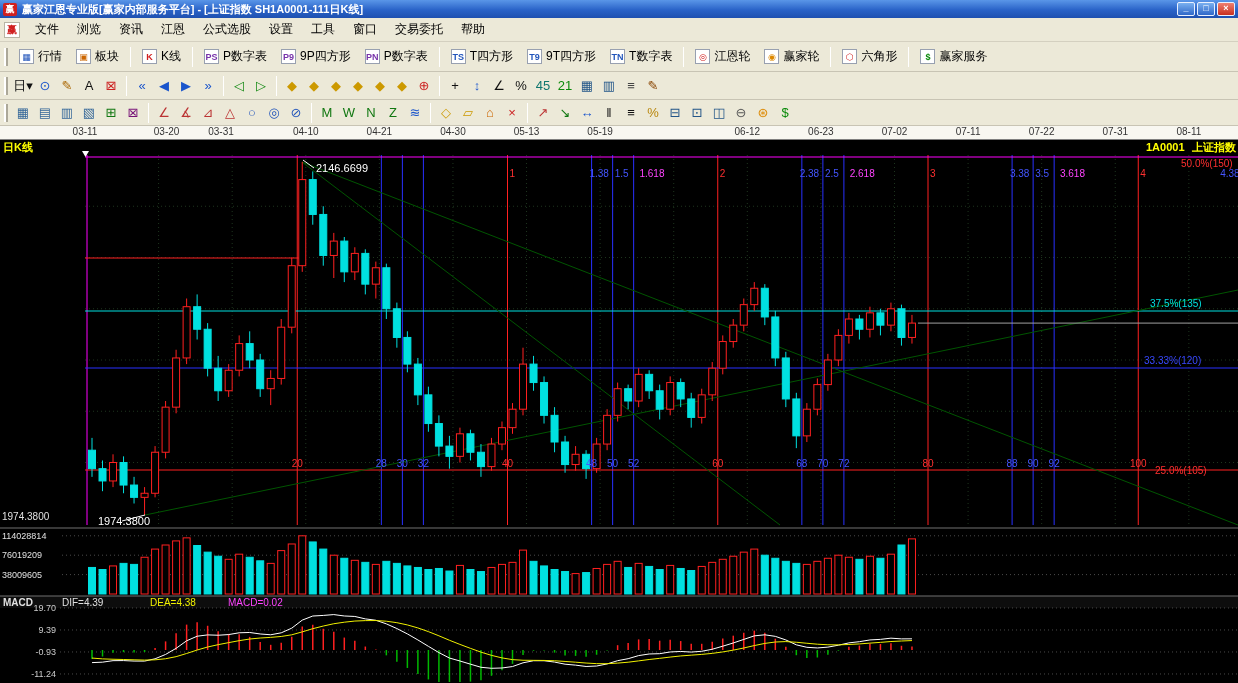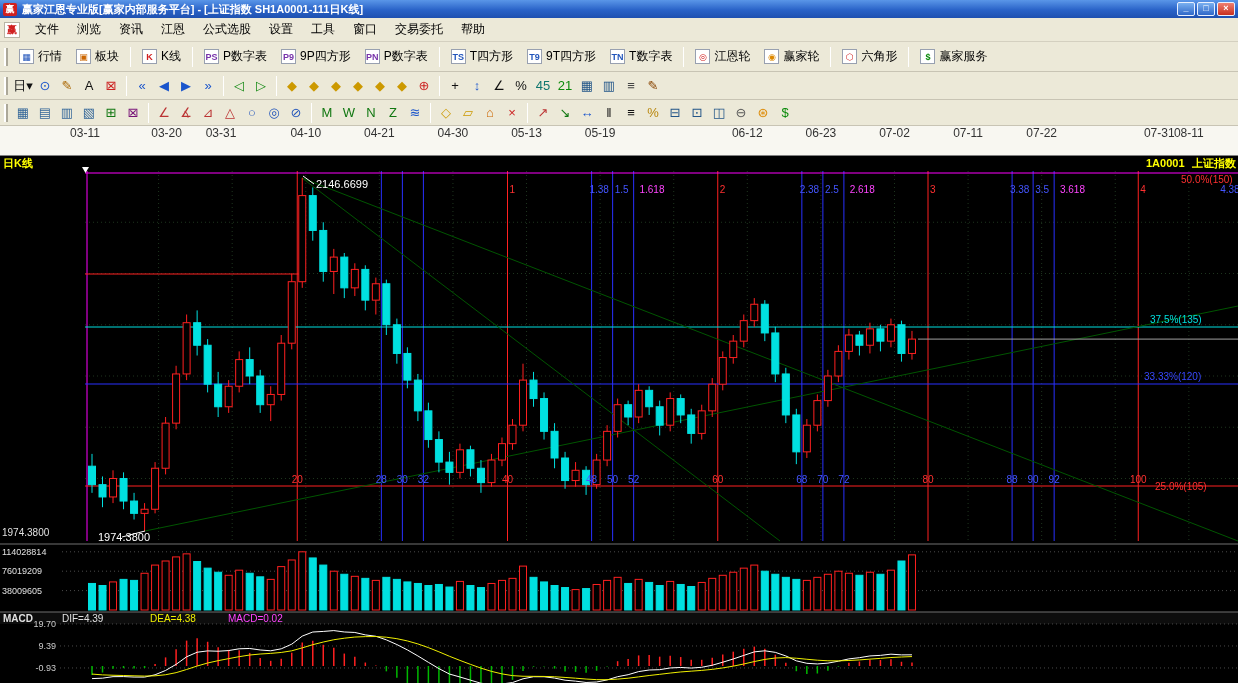--- a/index.html
+++ b/index.html
@@ -25,21 +25,21 @@
   #toolbar-main{height:30px;padding:0 2px;font-size:12px}
   #toolbar-d1{height:28px;padding:0 2px}
   #toolbar-d2{height:26px;padding:0 2px}
   .grip{width:4px;height:18px;border-left:2px solid #fff;border-right:2px solid #aca899;margin:0 4px 0 2px}
   .tb-btn{display:flex;align-items:center;gap:4px;padding:2px 6px;cursor:pointer;border:1px solid transparent;white-space:nowrap}
   .tb-icon{width:15px;height:15px;font-size:9px;font-weight:bold;display:inline-flex;align-items:center;
     justify-content:center;border:1px solid #98a0b0;background:#fff;flex:0 0 auto}
   .tb-sep{width:1px;height:20px;background:#aca899;border-right:1px solid #fff;margin:0 4px;flex:0 0 auto}
   .ico{width:22px;height:21px;display:inline-flex;align-items:center;justify-content:center;font-size:13px;
     cursor:pointer;border:1px solid transparent;background:#ece9d8}
-  .dateaxis{height:30px;background:#f8f7f1;position:relative;font-size:12px;color:#333;
+  .dateaxis{height:14px;background:#f8f7f1;position:relative;font-size:10px;color:#333;
     border-bottom:1px solid #808080;flex:0 0 auto}
   .dateaxis span{position:absolute;top:0;transform:translateX(-50%);white-space:nowrap}
   .chart-wrap{position:relative;width:1238px;height:543px;background:#000;flex:0 0 auto}
   #chart-svg{position:absolute;left:0;top:0}
   svg text{font-family:"Liberation Sans","DejaVu Sans",sans-serif}
 </style>
 </head>
 <body>
 
 <div class="app">
@@ -216,21 +216,21 @@
       <span style="left: 379.36px;">04-21</span>
       <span style="left: 452.95px;">04-30</span>
       <span style="left: 526.54px;">05-13</span>
       <span style="left: 600.13px;">05-19</span>
       <span style="left: 668px; margin-top: 38px;">06-03</span>
       <span style="left: 747.31px;">06-12</span>
       <span style="left: 820.9px;">06-23</span>
       <span style="left: 894.49px;">07-02</span>
       <span style="left: 968.08px;">07-11</span>
       <span style="left: 1041.67px;">07-22</span>
-      <span style="left: 1115.26px; margin-left: 44px;">07-31</span>
+      <span style="left: 1115.26px;">07-31</span>
       <span style="left: 1188.85px;">08-11</span>
     </div>
 
   <div class="chart-wrap">
     <svg id="chart-svg" width="1238" height="543" viewBox="0 0 1238 543">
         <g>
           <line x1="158.59" y1="15" x2="158.59" y2="385" stroke="#1e351e" stroke-dasharray="1,3"></line>
           <line x1="232.18" y1="15" x2="232.18" y2="385" stroke="#1e351e" stroke-dasharray="1,3"></line>
           <line x1="305.77" y1="15" x2="305.77" y2="385" stroke="#1e351e" stroke-dasharray="1,3"></line>
           <line x1="379.36" y1="15" x2="379.36" y2="385" stroke="#1e351e" stroke-dasharray="1,3"></line>

